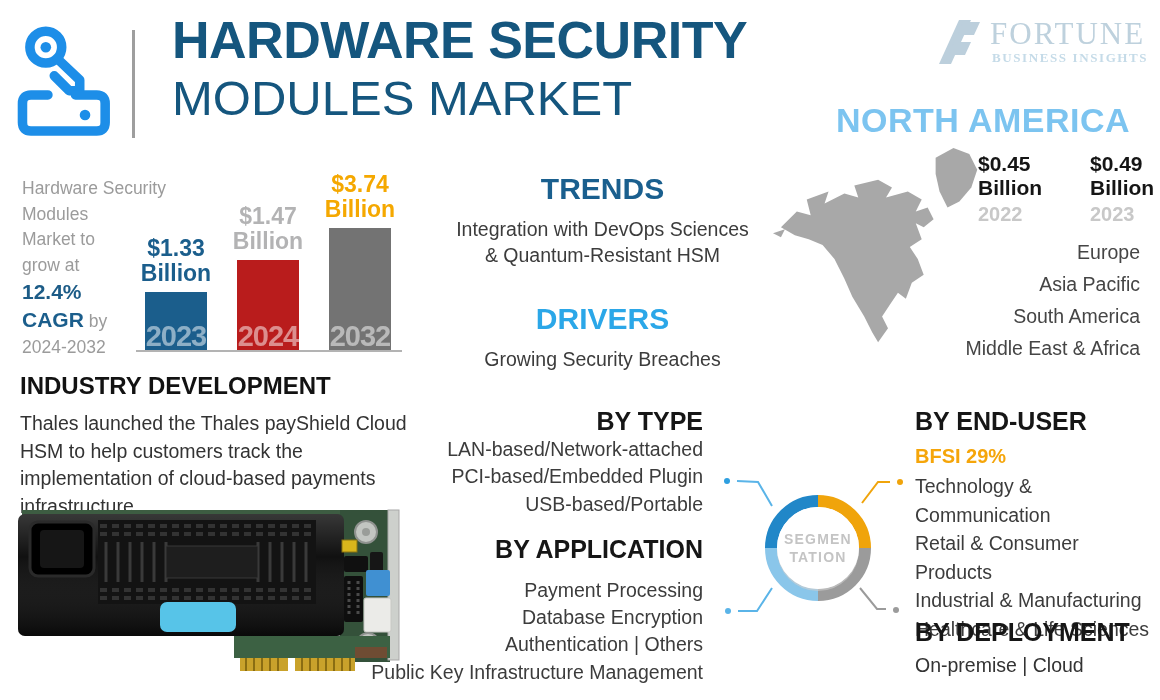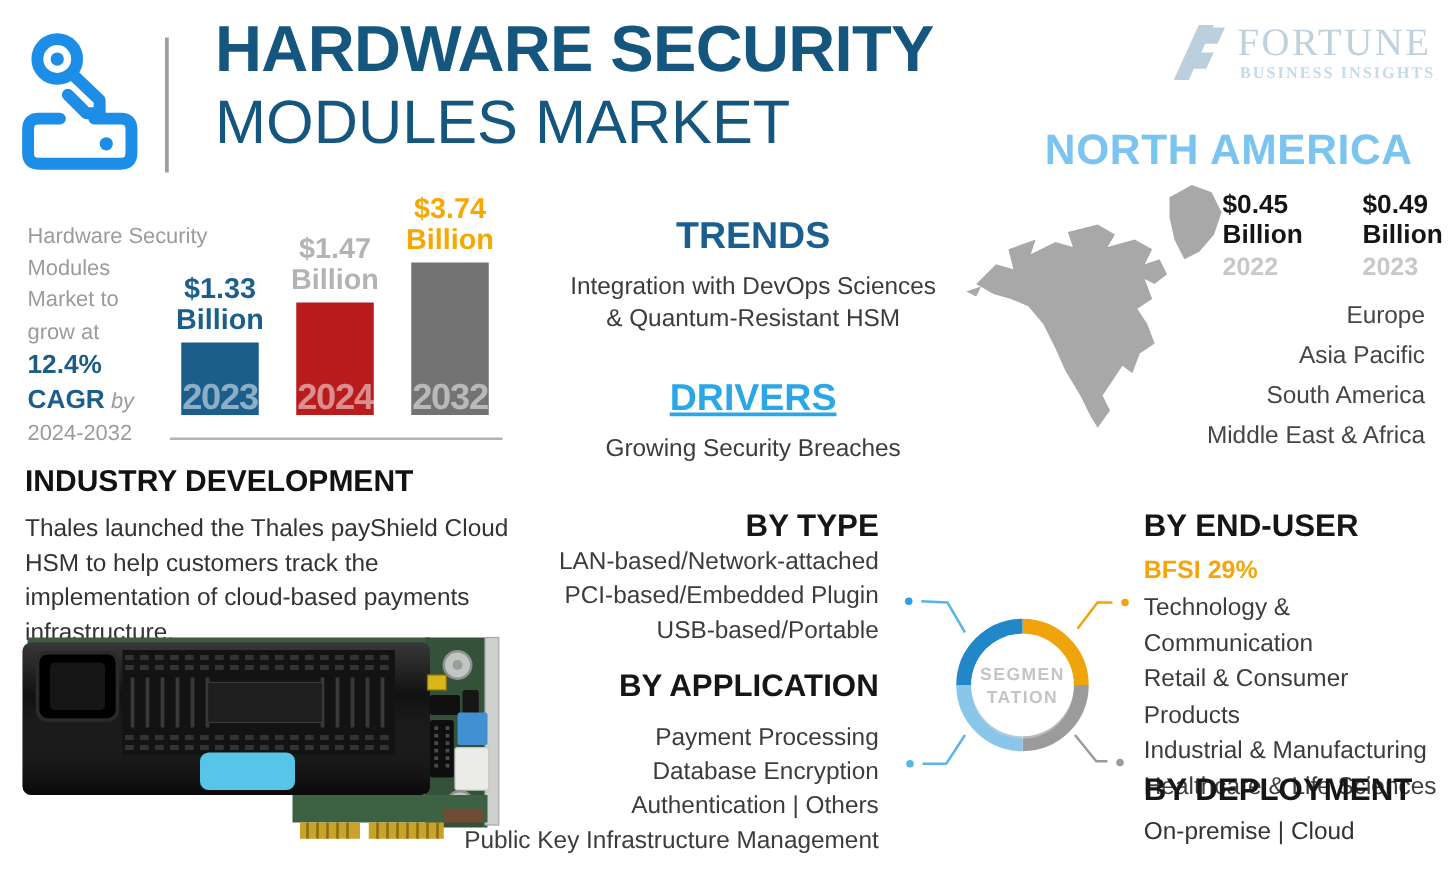--- a/index.html
+++ b/index.html
@@ -14,39 +14,39 @@
   .divider { left:132px; top:30px; width:3px; height:108px; background:#9e9e9e; }
   .title1 { left:172px; top:10px; font-size:52px; font-weight:800; color:#15567e; letter-spacing:-0.5px; white-space:nowrap; }
   .title2 { left:172px; top:70px; font-size:49px; font-weight:400; color:#15567e; letter-spacing:0px; white-space:nowrap; }
   .logo-name { left:990px; top:16px; font-family:"Liberation Serif", serif; font-size:31px; color:#bed1dd; letter-spacing:2px; }
   .logo-tagline { left:992px; top:50px; font-family:"Liberation Serif", serif; font-size:13px; font-weight:700; color:#c5dbe8; letter-spacing:1.6px; }
 
   
   .growth { left:22px; top:176px; width:150px; font-size:17.5px; line-height:25.5px; color:#9b9b9b; }
   .growth .cagr { font-size:21px; font-weight:700; color:#1d5c87; line-height:28px; }
   .growth .cagr-label { font-size:21px; font-weight:700; color:#1b5e8c; line-height:28px; }
-  .growth .muted { font-size:17.5px; font-weight:400; color:#9b9b9b;font-style:italic; }
+  .growth .muted { font-size:17.5px; font-weight:400; color:#9b9b9b; }
 
   
   .chart { left:136px; top:168px; width:270px; height:184px; }
   .baseline { position:absolute; bottom:0; left:0; width:266px; height:2px; background:#b3b3b3; }
-  .bar-col { position:absolute; bottom:20px; width:92px; display:flex; flex-direction:column; align-items:center; justify-content:flex-end; }
+  .bar-col { position:absolute; bottom:2px; width:92px; display:flex; flex-direction:column; align-items:center; justify-content:flex-end; }
   .bar-col .blabel { width:84px; text-align:center; font-size:23px; font-weight:700; line-height:25px; margin-bottom:6px; }
   .bar { width:62px; position:relative; }
   .bar .year { position:absolute; bottom:0px; left:0; right:0; text-align:center; font-size:29px; font-weight:700; letter-spacing:-1px; line-height:27px; color:rgba(255,255,255,0.5); }
   .col-1 { left:-6px; } .col-2 { left:86px; } .col-3 { left:178px; }
   .blabel.c1 { color:#1b5e8c; } .blabel.c2 { color:#b3b3b4; } .blabel.c3 { color:#f5a800; }
   .bar.c1 { background:#1b5e8c; height:58px; }
   .bar.c2 { background:#b91c1c; height:90px; }
   .bar.c3 { background:#737373; height:122px; }
 
   
   .mid { left:440px; top:172px; width:325px; text-align:center; }
   .mid .h-trends { font-size:30px; font-weight:800; color:#1a5f8e; margin-bottom:10px; }
-  .mid .h-drivers { font-size:30px; font-weight:800; color:#2ba7e8; margin-top:34px; margin-bottom:10px;text-decoration:underline; }
+  .mid .h-drivers { font-size:30px; font-weight:800; color:#2ba7e8; margin-top:34px; margin-bottom:10px; }
   .mid .line { font-size:19.5px; color:#3c3c3c; line-height:26px; }
 
   
   .na-heading { left:826px; top:101px; width:314px; text-align:center; font-size:34px; font-weight:800; color:#7cc4f0; letter-spacing:0.5px; white-space:nowrap; }
   .stat { top:152px; width:80px; text-align:left; }
   .stat .v { font-size:21px; font-weight:800; color:#151515; line-height:24px; }
   .stat .y { font-size:20px; font-weight:700; color:#c8c8c8; margin-top:3px; }
   .stat1 { left:978px; } .stat2 { left:1072px;margin-left:18px; }
   .regions { left:920px; top:236px; width:220px; text-align:right; }
   .regions .r { font-size:19.5px; color:#454545; line-height:32px; }

